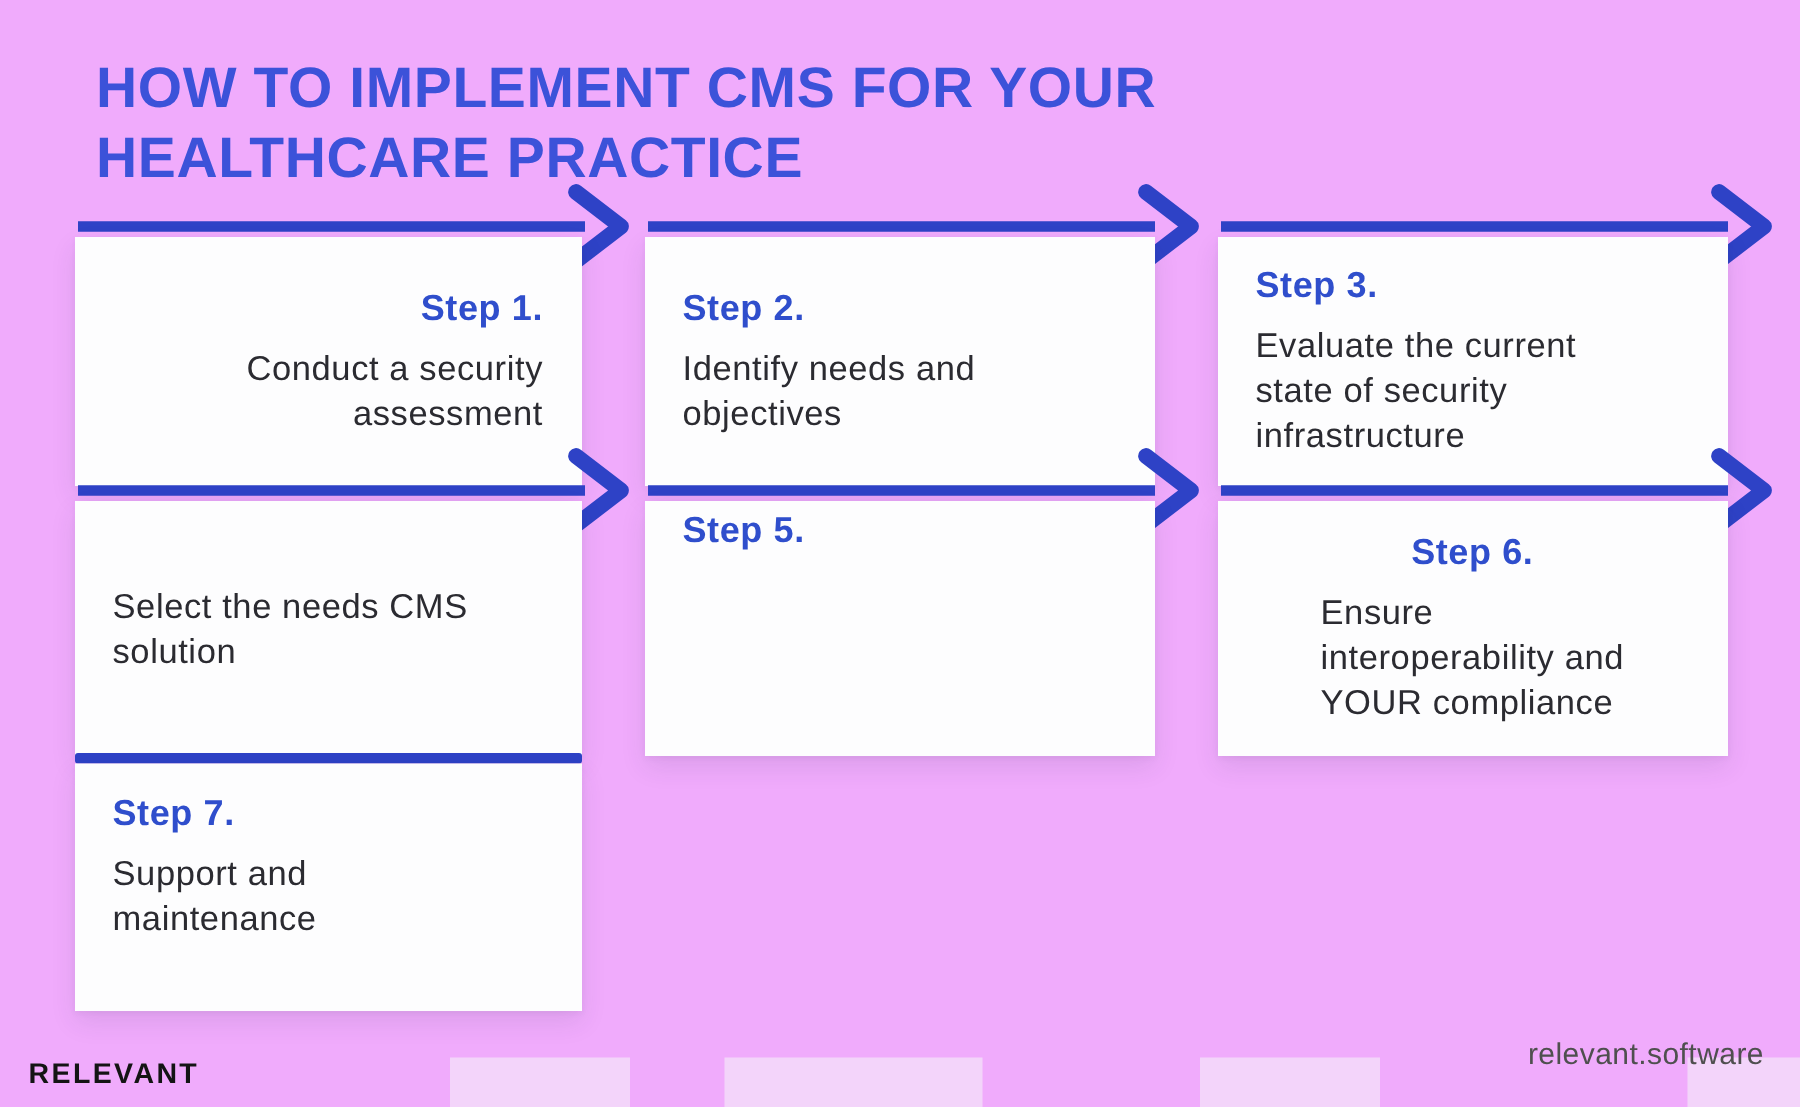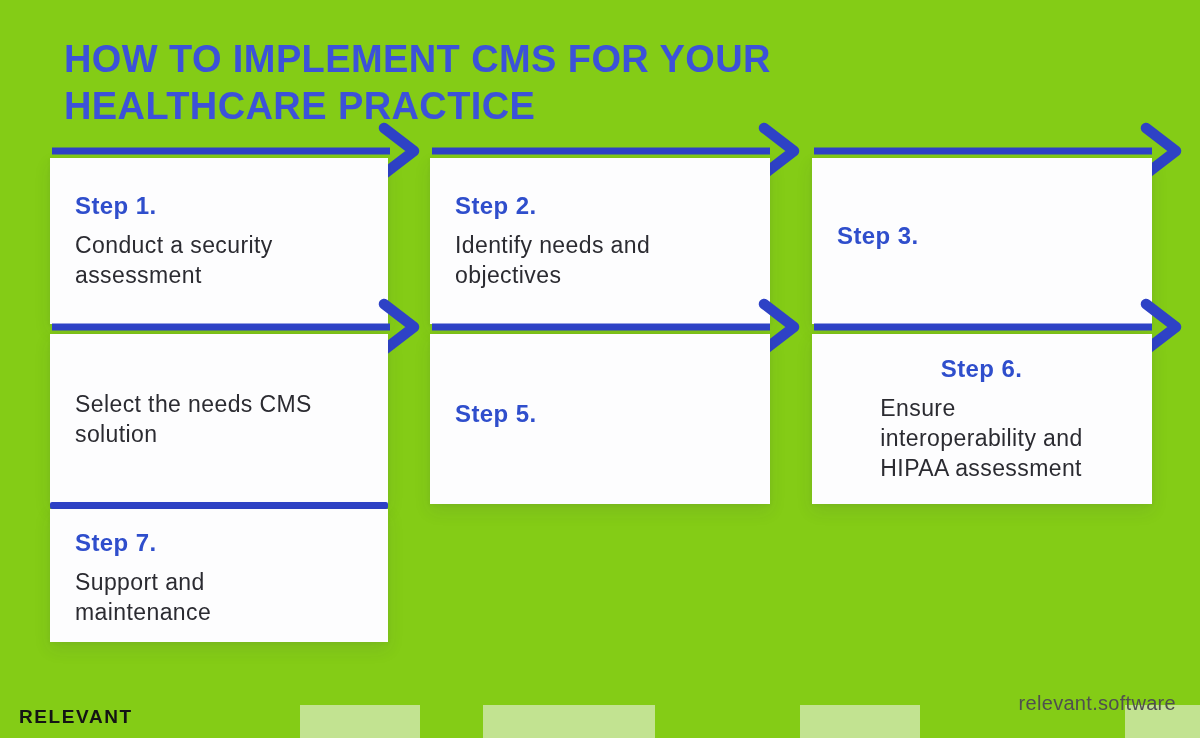--- a/index.html
+++ b/index.html
@@ -10,21 +10,21 @@
     --card_bg:#FDFDFE;
     --footer_brand:#141414;
     --footer_site:#4F4F4F;
   }
   *{margin:0;padding:0;box-sizing:border-box;}
   html,body{background:#fff;}
   body{font-family:"Liberation Sans","DejaVu Sans",sans-serif;}
   .page{
     position:relative;
     width:1200px;height:738px;
-    background:#84cc16;
+    background:#f0abfc;
     overflow:hidden;
   }
   .title{
     position:absolute;left:64px;top:36px;width:840px;
     font-size:38px;line-height:1.23;font-weight:800;
     color:var(--title);letter-spacing:0.4px;
     white-space:pre-line;
   }
   .card{
     position:absolute;
@@ -83,32 +83,35 @@
       <polyline points="334,6 364,29 334,52" stroke="currentColor" stroke-width="10.5" stroke-linecap="round" stroke-linejoin="round"></polyline>
     </svg>
   </div>
   <div class="arrow" style="left:812px;top:122px;">
     <svg viewBox="0 0 370 58" fill="none" xmlns="http://www.w3.org/2000/svg">
       <line x1="2" y1="29" x2="340" y2="29" stroke="currentColor" stroke-width="7"></line>
       <polyline points="334,6 364,29 334,52" stroke="currentColor" stroke-width="10.5" stroke-linecap="round" stroke-linejoin="round"></polyline>
     </svg>
   </div>
 
-  <div class="card" style="left:50px;top:158px;width:338px;height:166px;">
+  <div class="card" style="left:50px;top:158px;width:338px;height:166px;text-align:right;">
     <div class="step-label">Step 1.</div>
     <div class="step-text">Conduct a security
 assessment</div>
   </div>
   <div class="card" style="left:430px;top:158px;width:340px;height:166px;">
     <div class="step-label">Step 2.</div>
     <div class="step-text">Identify needs and
 objectives</div>
   </div>
   <div class="card" style="left:812px;top:158px;width:340px;height:166px;">
     <div class="step-label">Step 3.</div>
+    <div class="step-text">Evaluate the current
+state of security
+infrastructure</div>
   </div>
 
   <div class="arrow" style="left:50px;top:298px;">
     <svg viewBox="0 0 370 58" fill="none" xmlns="http://www.w3.org/2000/svg">
       <line x1="2" y1="29" x2="340" y2="29" stroke="currentColor" stroke-width="7"></line>
       <polyline points="334,6 364,29 334,52" stroke="currentColor" stroke-width="10.5" stroke-linecap="round" stroke-linejoin="round"></polyline>
     </svg>
   </div>
   <div class="arrow" style="left:430px;top:298px;">
     <svg viewBox="0 0 370 58" fill="none" xmlns="http://www.w3.org/2000/svg">
@@ -120,32 +123,32 @@
     <svg viewBox="0 0 370 58" fill="none" xmlns="http://www.w3.org/2000/svg">
       <line x1="2" y1="29" x2="340" y2="29" stroke="currentColor" stroke-width="7"></line>
       <polyline points="334,6 364,29 334,52" stroke="currentColor" stroke-width="10.5" stroke-linecap="round" stroke-linejoin="round"></polyline>
     </svg>
   </div>
 
   <div class="card" style="left:50px;top:334px;width:338px;height:170px;">
     <div class="step-text">Select the needs CMS
 solution</div>
   </div>
-  <div class="card" style="left:430px;top:334px;width:340px;height:170px;">
+  <div class="card" style="left:430px;top:334px;width:340px;height:170px;justify-content:space-between;">
     <div class="step-label">Step 5.</div>
   </div>
   <div class="card" style="left:812px;top:334px;width:340px;height:170px;align-items:center;">
     <div class="step-label">Step 6.</div>
     <div class="step-text">Ensure
 interoperability and
-HIPAA assessment</div>
+YOUR compliance</div>
   </div>
 
   <div class="divider"></div>
-  <div class="card" style="left:50px;top:509px;width:338px;height:133px;justify-content:flex-start;padding-top:20px;">
+  <div class="card" style="left:50px;top:509px;width:338px;height:165px;justify-content:flex-start;padding-top:20px;">
     <div class="step-label">Step 7.</div>
     <div class="step-text">Support and
 maintenance</div>
   </div>
 
   <div class="footer-artifact" style="left:300px;width:120px;"></div>
   <div class="footer-artifact" style="left:483px;width:172px;"></div>
   <div class="footer-artifact" style="left:800px;width:120px;"></div>
   <div class="footer-artifact" style="left:1125px;width:75px;"></div>
   <div class="footer-brand">RELEVANT</div>

